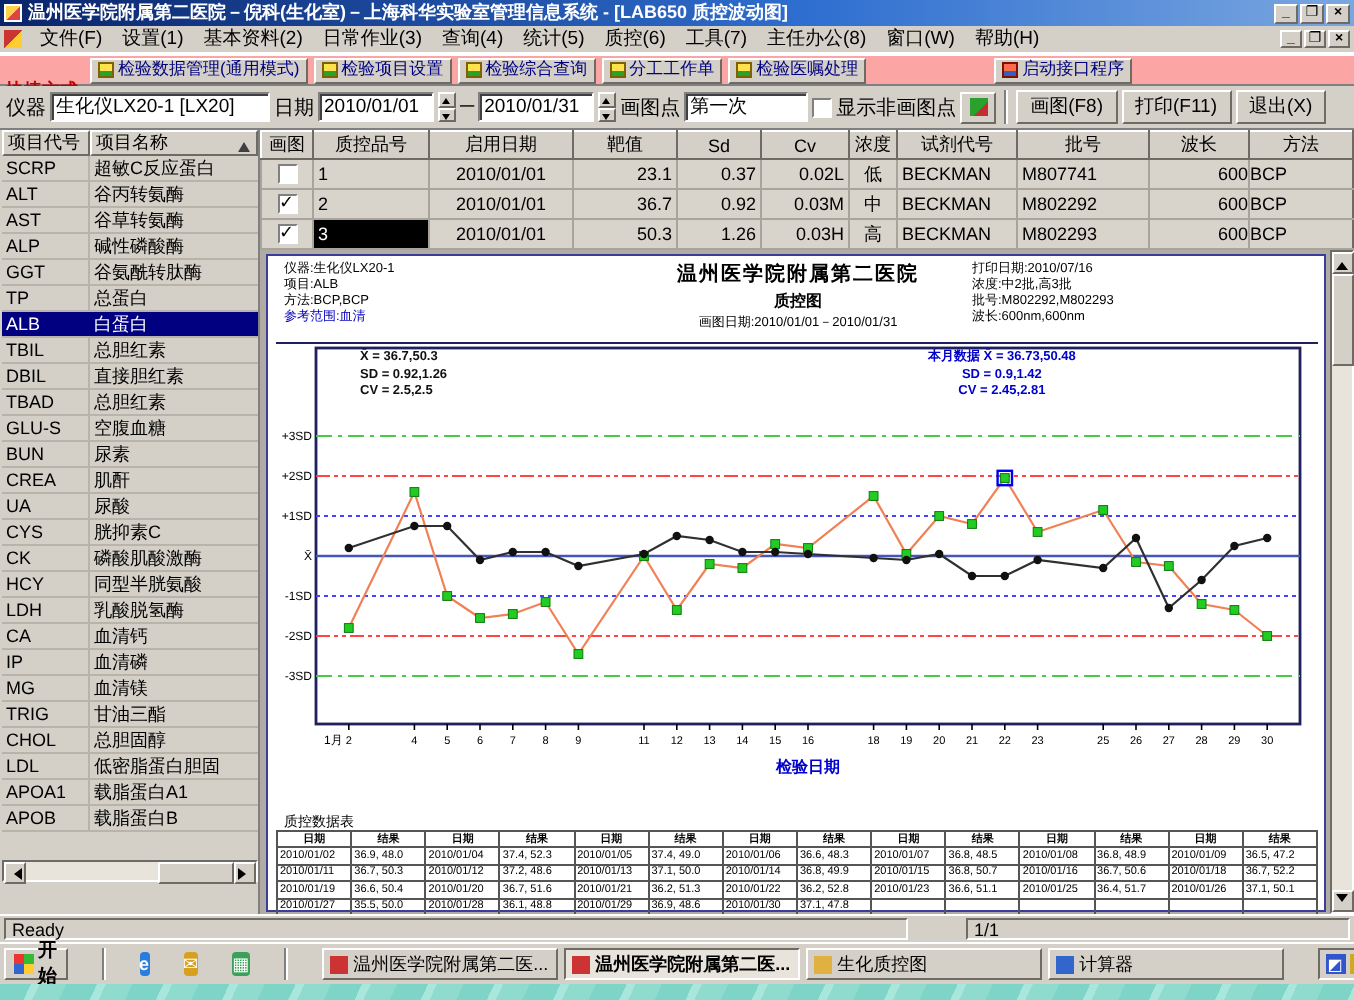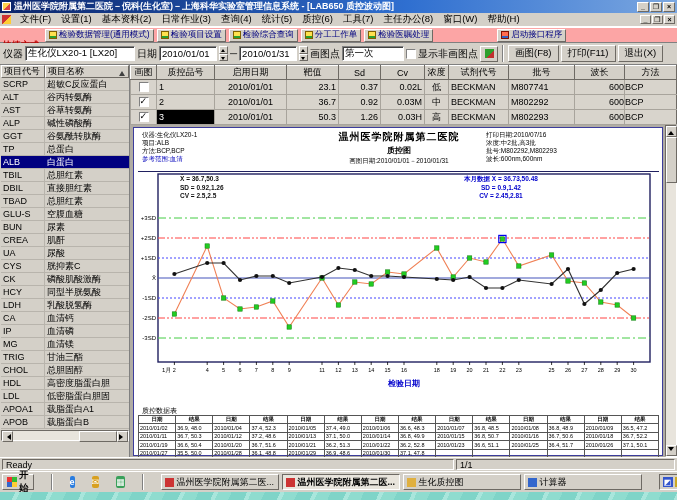--- a/index.html
+++ b/index.html
@@ -105,21 +105,21 @@
   .chart-svg{position:absolute;left:0;top:44px;}
   .tbl-label{position:absolute;left:8px;top:278px;font-size:7px;color:#000;}
   .dtable{position:absolute;left:4px;top:287px;width:521px;border-collapse:collapse;table-layout:fixed;}
   .dtable th{border:1px solid #555;font-size:5.5px;font-weight:bold;height:8px;background:#fff;white-space:nowrap;overflow:hidden;}
   .dtable td{border:1px solid #555;font-size:5.5px;height:8.5px;padding:0 1px;white-space:nowrap;overflow:hidden;}
 
   
   .statusbar{position:absolute;left:0;top:457px;width:677px;height:14px;background:#d4d0c8;border-top:1px solid #fff;display:flex;gap:2px;padding:1px 2px;}
   .sb-panel{height:11px;font-size:9px;padding:0 3px;display:flex;align-items:center;}
   .sb-left{width:452px;}
-  .sb-center{flex:1;}
+  .sb-center{flex:1;margin-left:27px;}
 
   
   .taskbar{position:absolute;left:0;top:471px;width:677px;height:21px;background:#d4d0c8;border-top:1px solid #fff;display:flex;align-items:center;gap:17px;padding:0 2px;}
   .start-btn{height:16px;display:flex;align-items:center;gap:2px;padding:0 4px;font-weight:bold;font-size:9.5px;}
   .flag{width:10px;height:10px;display:grid;grid-template-columns:5px 5px;grid-template-rows:5px 5px;}
   .flag i{display:block;}
   .tb-sep{width:2px;height:16px;border-left:1px solid #808080;border-right:1px solid #fff;}
   .ql-ico{width:12px;height:12px;border-radius:2px;font-size:9px;font-weight:bold;color:#fff;display:flex;align-items:center;justify-content:center;}
   .task-btn{height:16px;width:118px;display:flex;align-items:center;gap:3px;padding:0 3px;font-size:9px;white-space:nowrap;overflow:hidden;}
   .task-btn.active{border-color:#6e6a64 #fff #fff #6e6a64;background:#e8e4dc;font-weight:bold;}
@@ -323,24 +323,20 @@
               <span class="c1">MG</span>
               <span class="c2">血清镁</span>
             </div>
             <div class="lp-row">
               <span class="c1">TRIG</span>
               <span class="c2">甘油三酯</span>
             </div>
             <div class="lp-row">
               <span class="c1">CHOL</span>
               <span class="c2">总胆固醇</span>
-            </div>
-            <div class="lp-row">
-              <span class="c1">HDL</span>
-              <span class="c2">高密度脂蛋白胆</span>
             </div>
             <div class="lp-row">
               <span class="c1">LDL</span>
               <span class="c2">低密脂蛋白胆固</span>
             </div>
             <div class="lp-row">
               <span class="c1">APOA1</span>
               <span class="c2">载脂蛋白A1</span>
             </div>
             <div class="lp-row">

